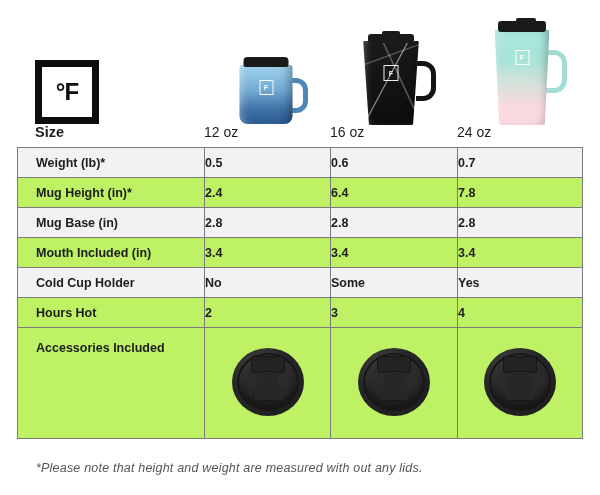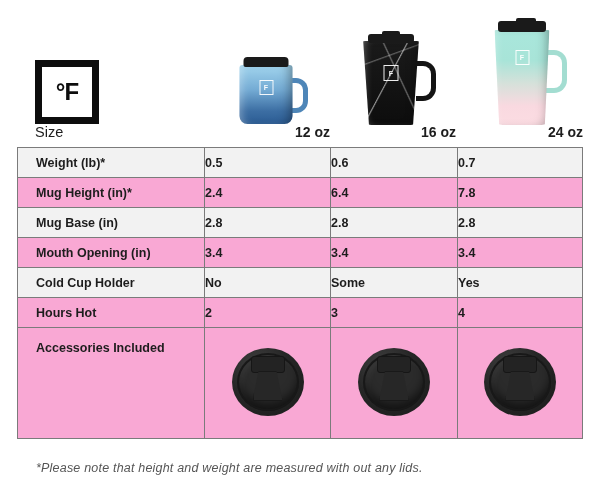--- a/index.html
+++ b/index.html
@@ -10,22 +10,22 @@
 
   
   .brand-logo {
     position:absolute; left:35px; top:60px; width:50px; height:50px;
     border:7px solid #0d0d0d; background:#ffffff;
     display:flex; align-items:center; justify-content:center;
   }
   .brand-logo span { font-size:24px; font-weight:700; color:#0d0d0d; letter-spacing:-1px; }
 
   
-  .size-label { position:absolute; left:35px; top:124px; font-size:14.5px; font-weight:400; }
-  .col-header { position:absolute; top:124px; width:126px; text-align:right; font-size:14px; font-weight:700; }
+  .size-label { position:absolute; left:35px; top:124px; font-size:14.5px; font-weight:700; }
+  .col-header { position:absolute; top:124px; width:126px; text-align:left; font-size:14px; font-weight:400; }
   .col-h-0 { left:204px; } .col-h-1 { left:330px; } .col-h-2 { left:457px; }
 
   
   .mug { position:absolute; }
   .mug-body { position:absolute; left:50%; transform:translateX(-50%); z-index:2;
     box-shadow: inset 7px 0 9px -5px rgba(255,255,255,0.35), inset -9px 0 11px -6px rgba(0,0,0,0.35); }
   .mug-lid  { position:absolute; left:50%; transform:translateX(-50%); background:#1a1a1a; z-index:3; }
   .lid-tab  { position:absolute; left:50%; transform:translateX(-50%); background:#1a1a1a; z-index:3; }
   .mug-handle { position:absolute; z-index:1; border-left:0 !important; }
   .mug-logo { position:absolute; left:50%; transform:translateX(-50%);
@@ -65,21 +65,21 @@
     clip-path:polygon(2% 0, 98% 0, 90% 100%, 10% 100%);
     background:linear-gradient(180deg, var(--c-top,#a9e7dc) 0%, #a8e4d8 32%, #d5e1da 56%, var(--c-bottom,#f9d9e0) 80%, #fbdce2 100%); }
   .mug-24 .mug-handle { top:32px; left:calc(50% + 24px); width:16px; height:33px;
     border:5px solid #a3ddd1; border-radius:0 13px 13px 0; }
   .mug-24 .mug-logo { top:20px; width:12px; height:13px; border-color:rgba(255,255,255,0.95); }
 
   
   .spec-table { position:absolute; left:17px; top:147px; border-collapse:collapse; table-layout:fixed;border-radius:15px; }
   .spec-table td {
     border:1px solid var(--table-border,#7b7b7b);
-    font-size:12.5px; font-weight:700; height:29px; padding:0; background:#f9a8d4;
+    font-size:12.5px; font-weight:700; height:29px; padding:0; background:#bef264;
   }
   .spec-table td.label { text-align:left; padding-left:18px; }
   .spec-table td.value { text-align:left; }
   .spec-table tr.alt td { background:var(--row-alt-bg,#f2f2f2); }
   .spec-table tr.acc-row td { height:97px; vertical-align:top; }
   .spec-table td.acc-label { padding-top:13px; }
 
   
   .lid-icon { position:relative; width:72px; height:68px; margin:20px auto 0; border-radius:50%;
     background:radial-gradient(ellipse at 35% 28%, #414141 0%, #262626 45%, #1b1b1b 100%); }
@@ -156,21 +156,21 @@
         <td class="value">6.4</td>
         <td class="value">7.8</td>
       </tr>
       <tr class="alt">
         <td class="label">Mug Base (in)</td>
         <td class="value">2.8</td>
         <td class="value">2.8</td>
         <td class="value">2.8</td>
       </tr>
       <tr>
-        <td class="label">Mouth Opening (in)</td>
+        <td class="label">Mouth Included (in)</td>
         <td class="value">3.4</td>
         <td class="value">3.4</td>
         <td class="value">3.4</td>
       </tr>
       <tr class="alt">
         <td class="label">Cold Cup Holder</td>
         <td class="value">No</td>
         <td class="value">Some</td>
         <td class="value">Yes</td>
       </tr>

